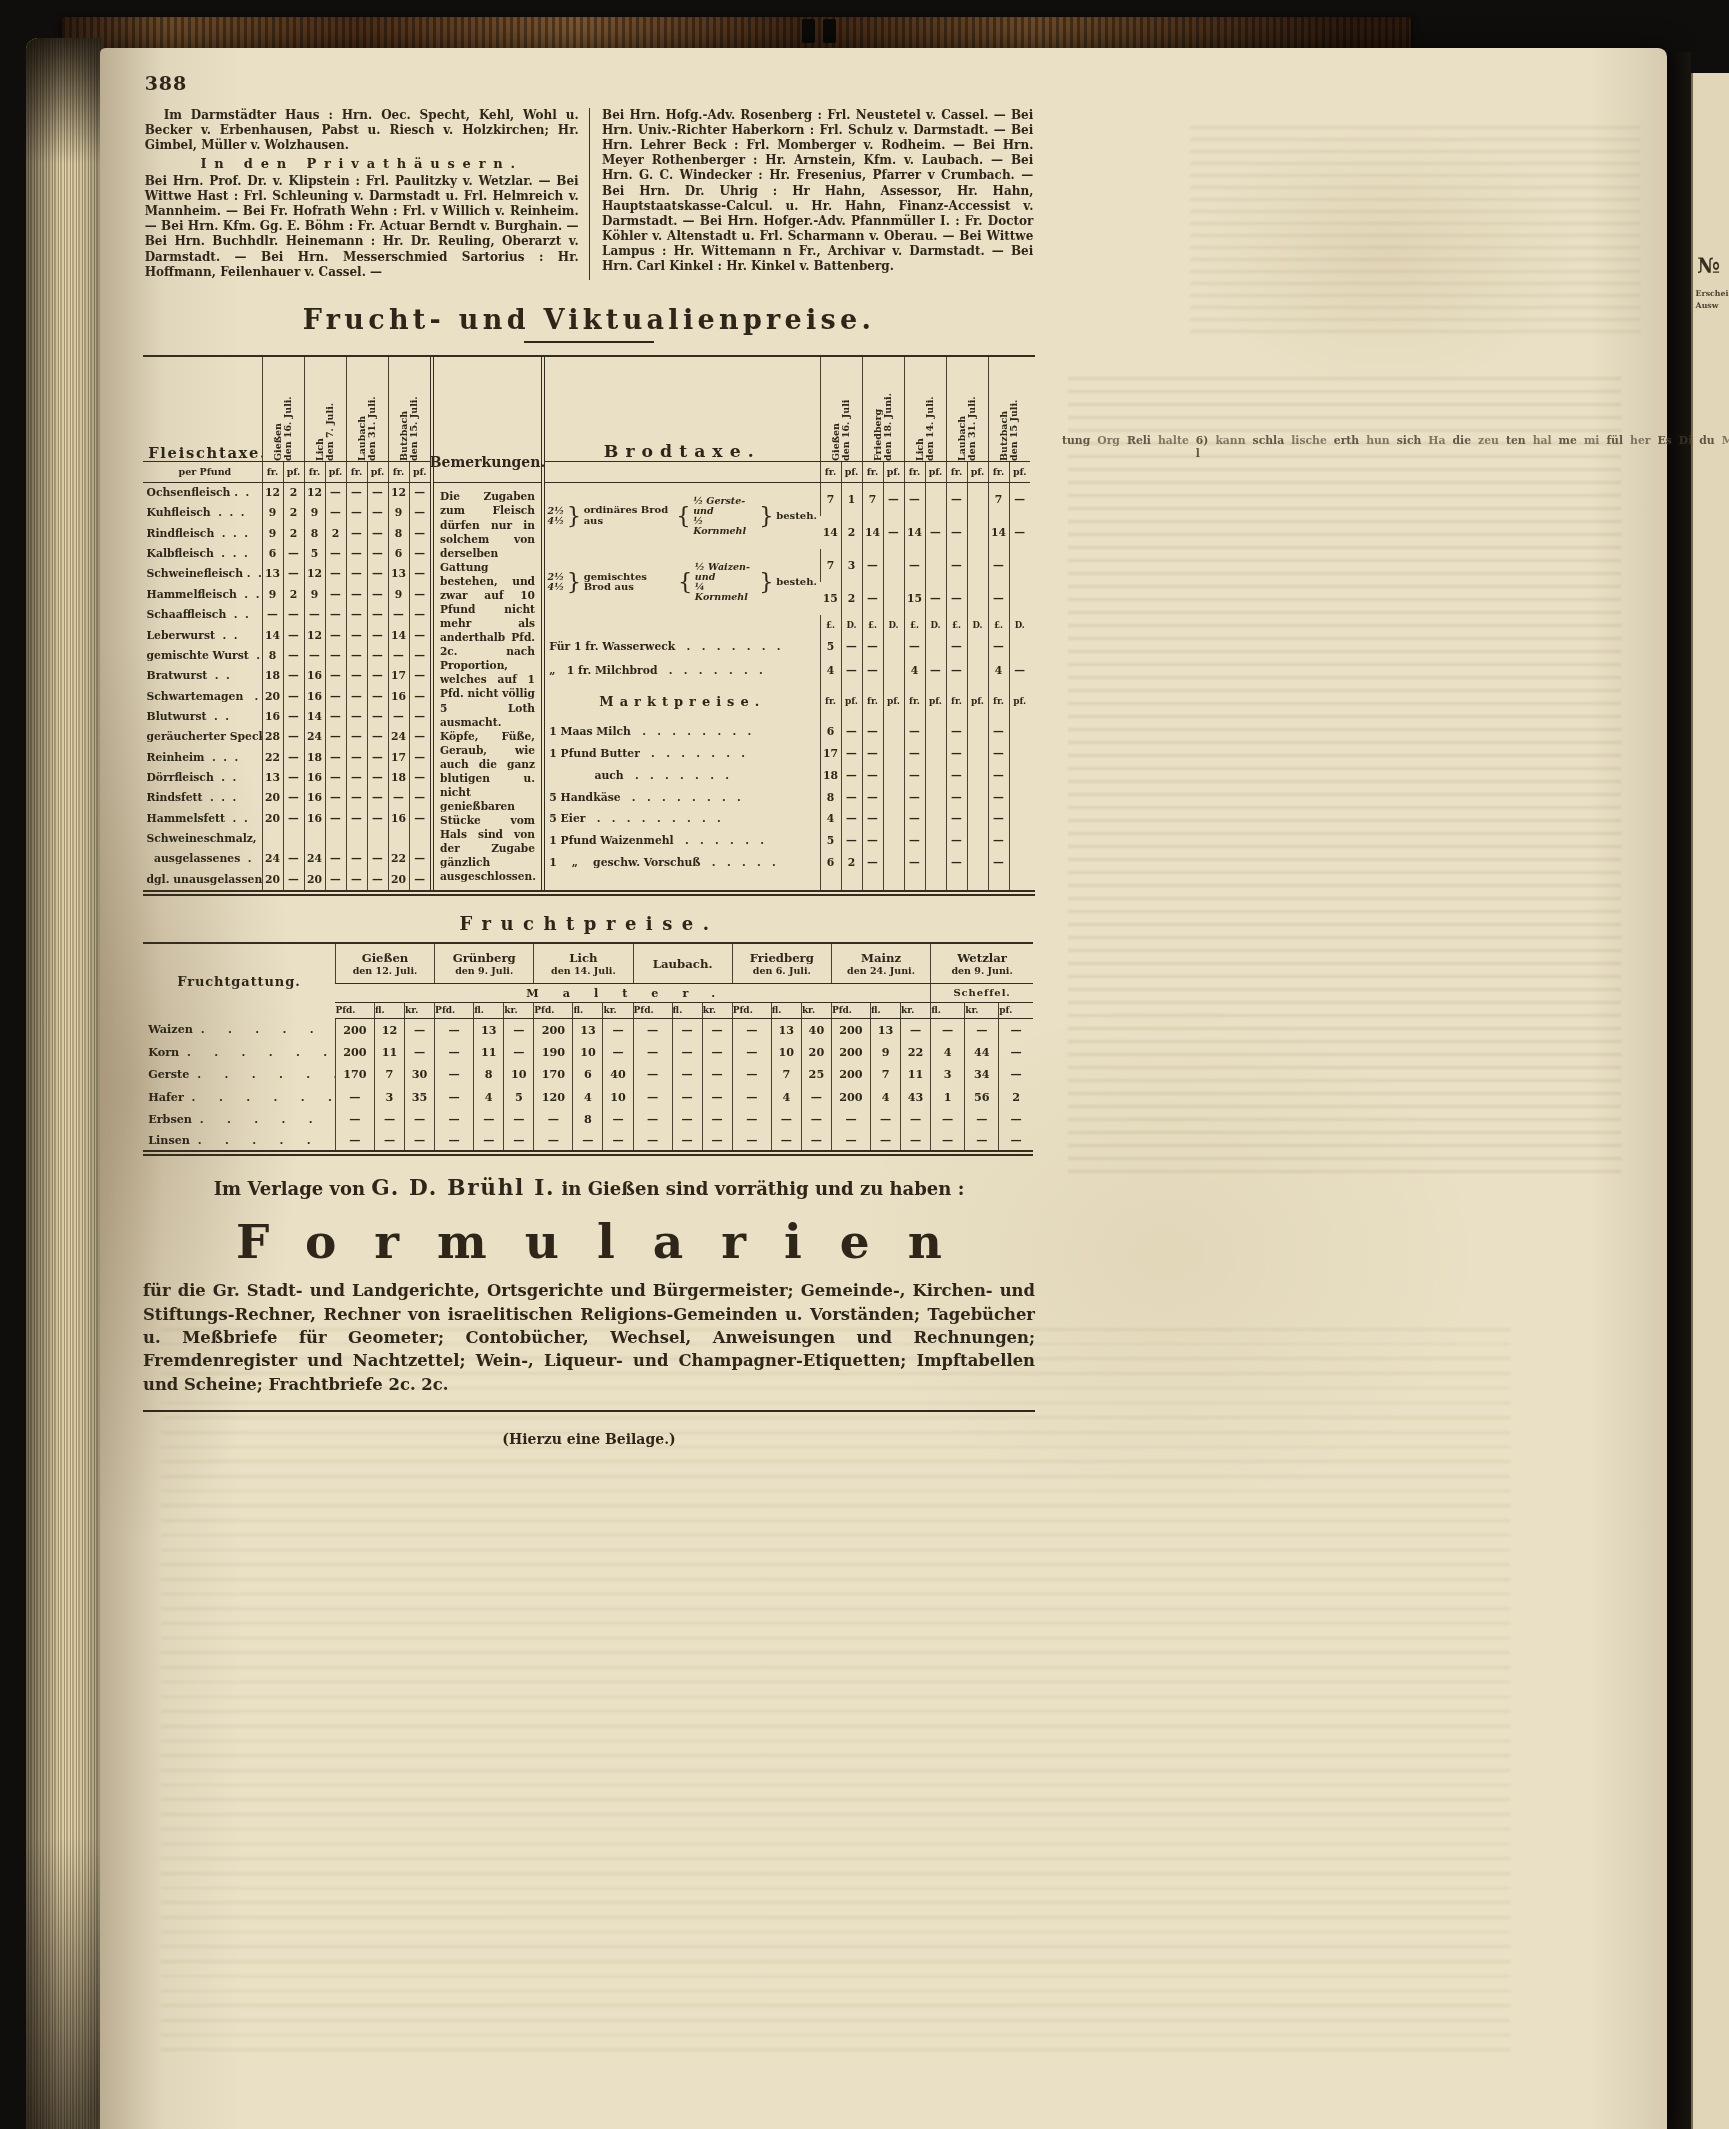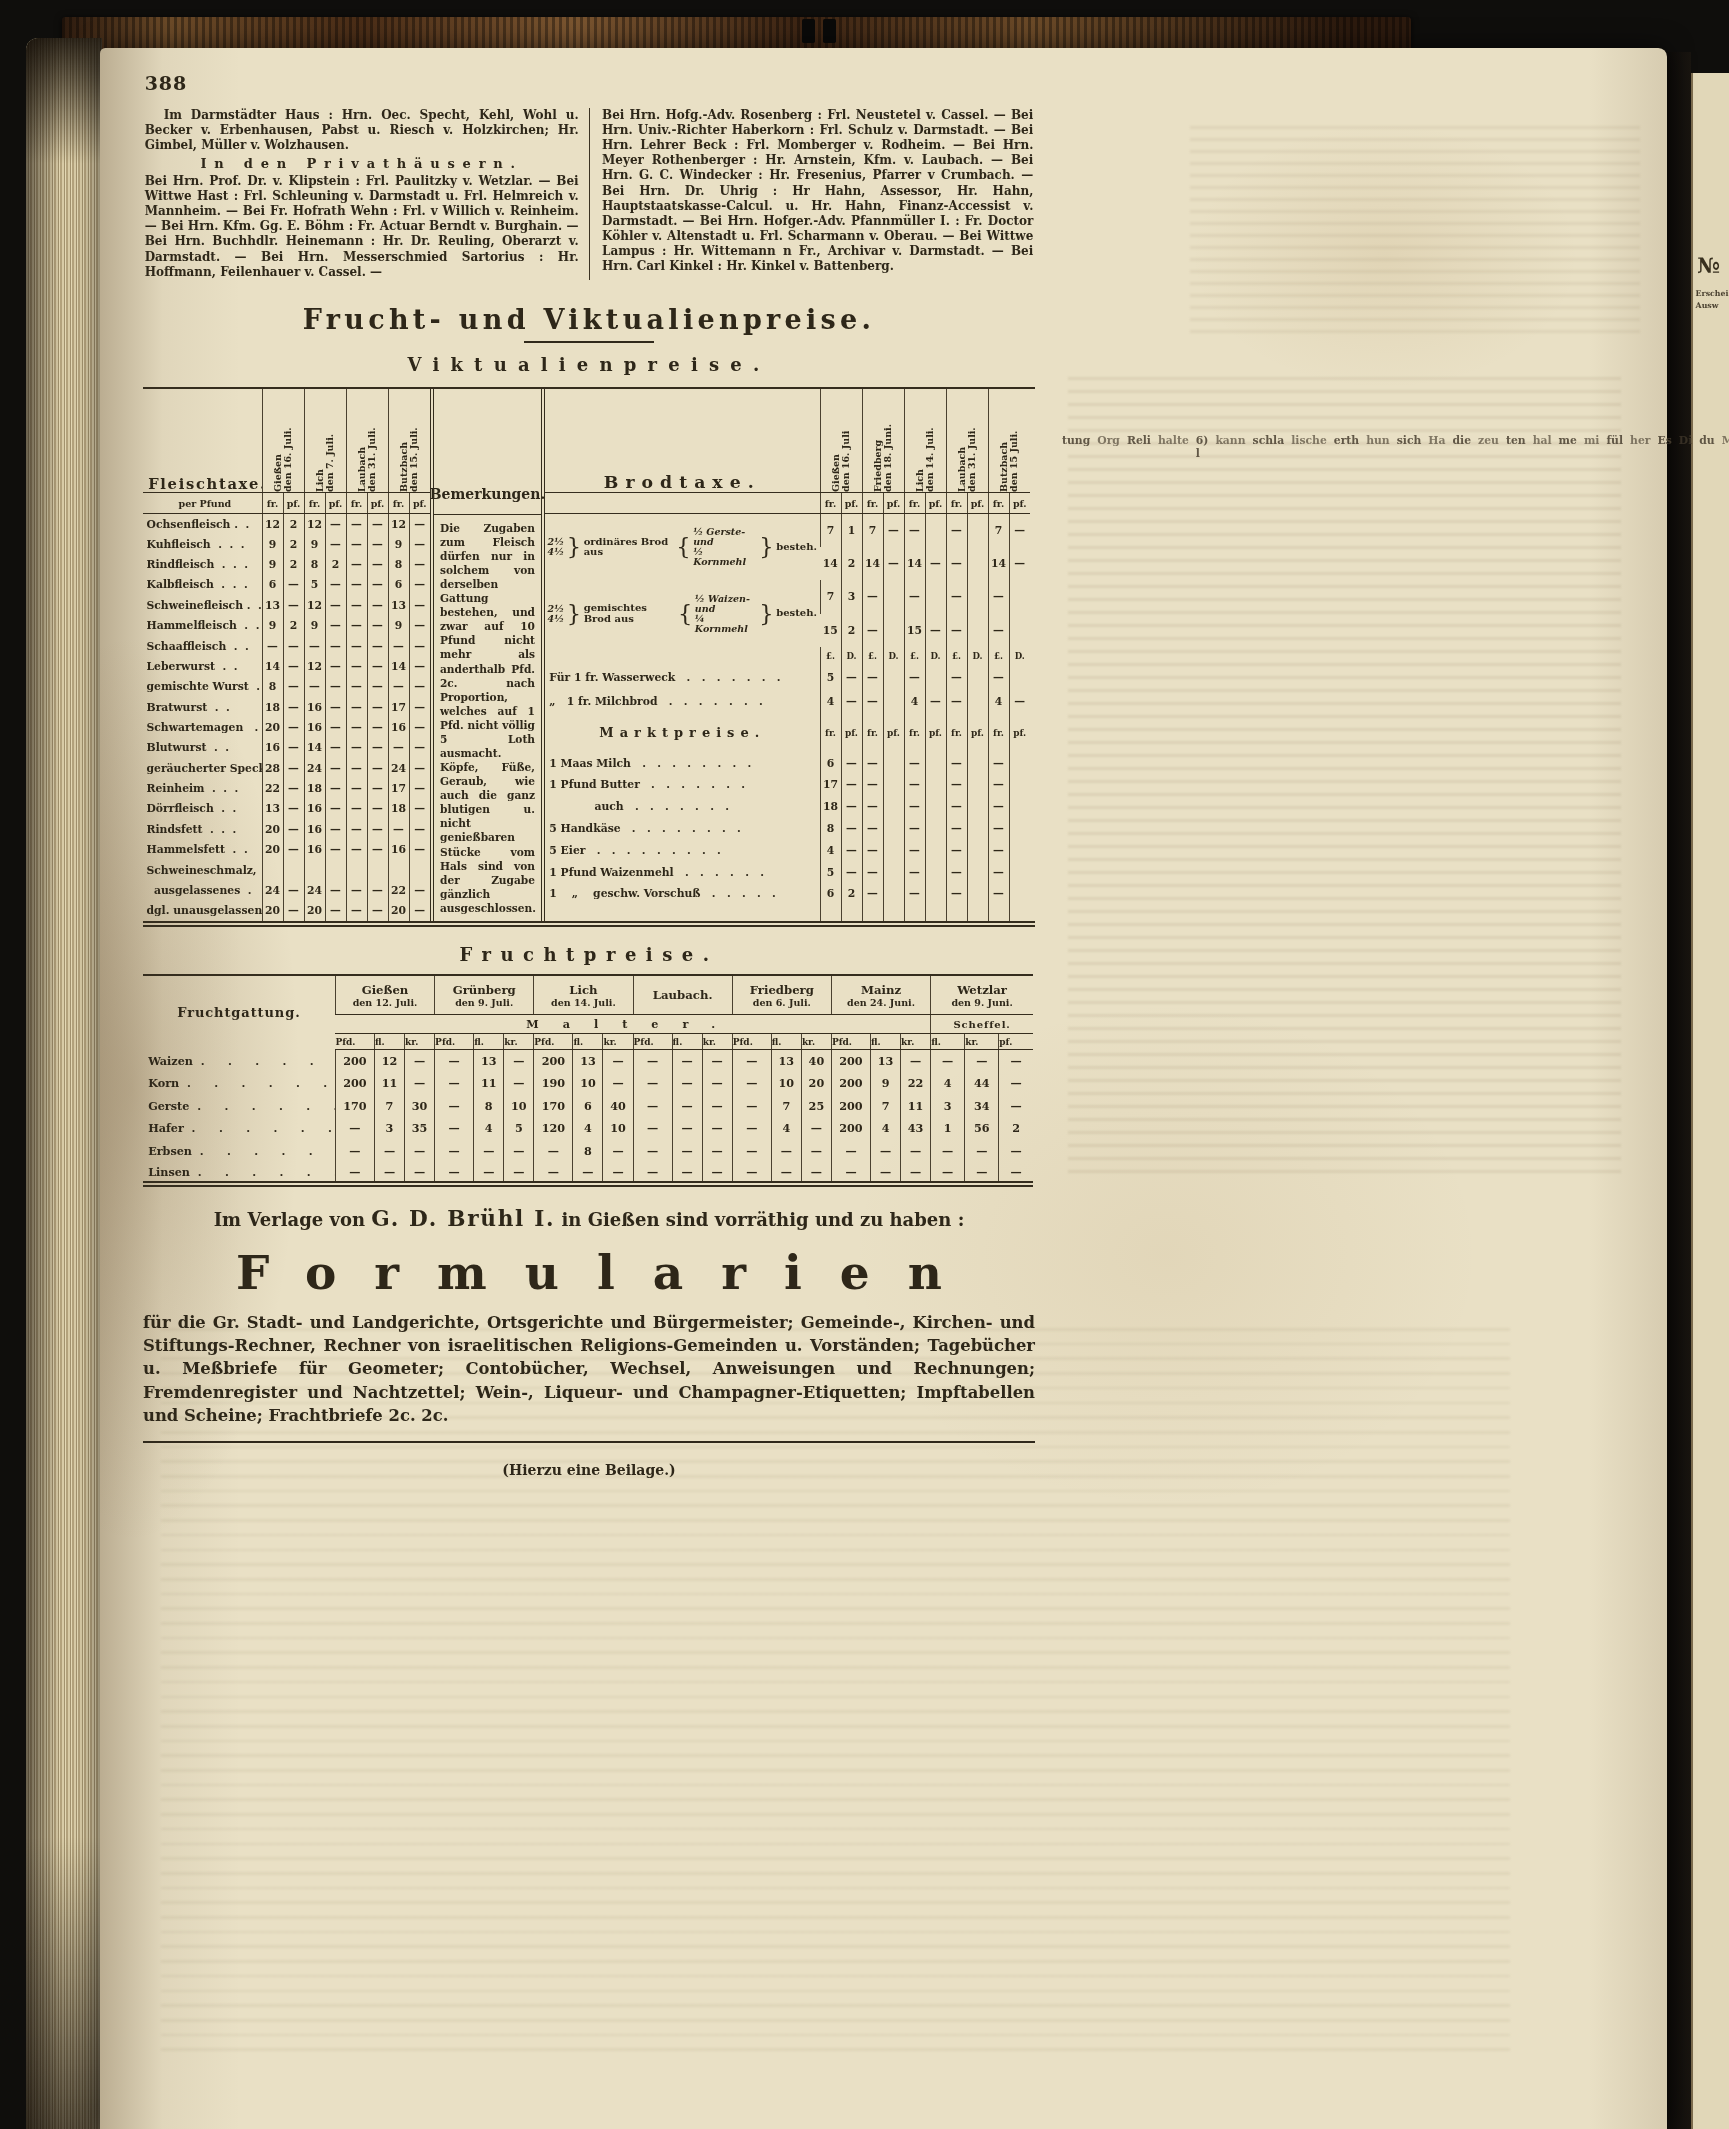--- a/index.html
+++ b/index.html
@@ -191,21 +191,20 @@
         <div class="chead">In den Privathäusern.</div>
         <div>Bei Hrn. Prof. Dr. v. Klipstein : Frl. Paulitzky v. Wetzlar. — Bei Wittwe Hast : Frl. Schleuning v. Darmstadt u. Frl. Helmreich v. Mannheim. — Bei Fr. Hofrath Wehn : Frl. v Willich v. Reinheim. — Bei Hrn. Kfm. Gg. E. Böhm : Fr. Actuar Berndt v. Burghain. — Bei Hrn. Buchhdlr. Heinemann : Hr. Dr. Reuling, Oberarzt v. Darmstadt. — Bei Hrn. Messerschmied Sartorius : Hr. Hoffmann, Feilenhauer v. Cassel. —</div>
       </div>
       <div class="col">
         <div>Bei Hrn. Hofg.-Adv. Rosenberg : Frl. Neustetel v. Cassel. — Bei Hrn. Univ.-Richter Haberkorn : Frl. Schulz v. Darmstadt. — Bei Hrn. Lehrer Beck : Frl. Momberger v. Rodheim. — Bei Hrn. Meyer Rothenberger : Hr. Arnstein, Kfm. v. Laubach. — Bei Hrn. G. C. Windecker : Hr. Fresenius, Pfarrer v Crumbach. — Bei Hrn. Dr. Uhrig : Hr Hahn, Assessor, Hr. Hahn, Hauptstaatskasse-Calcul. u. Hr. Hahn, Finanz-Accessist v. Darmstadt. — Bei Hrn. Hofger.-Adv. Pfannmüller I. : Fr. Doctor Köhler v. Altenstadt u. Frl. Scharmann v. Oberau. — Bei Wittwe Lampus : Hr. Wittemann n Fr., Archivar v. Darmstadt. — Bei Hrn. Carl Kinkel : Hr. Kinkel v. Battenberg.</div>
       </div>
     </div>
 
     <h1 class="h-main">Frucht- und Viktualienpreise.</h1>
     <div class="hrule"></div>
-    <h2 class="h-vikt">Viktualienpreise.</h2>
 
     <div class="vikt-wrap">
 
       <table class="t fleisch sec">
         <colgroup>
           <col style="width:119px">
             <col style="width:21px">
             <col style="width:21px">
             <col style="width:21px">
             <col style="width:21px">

